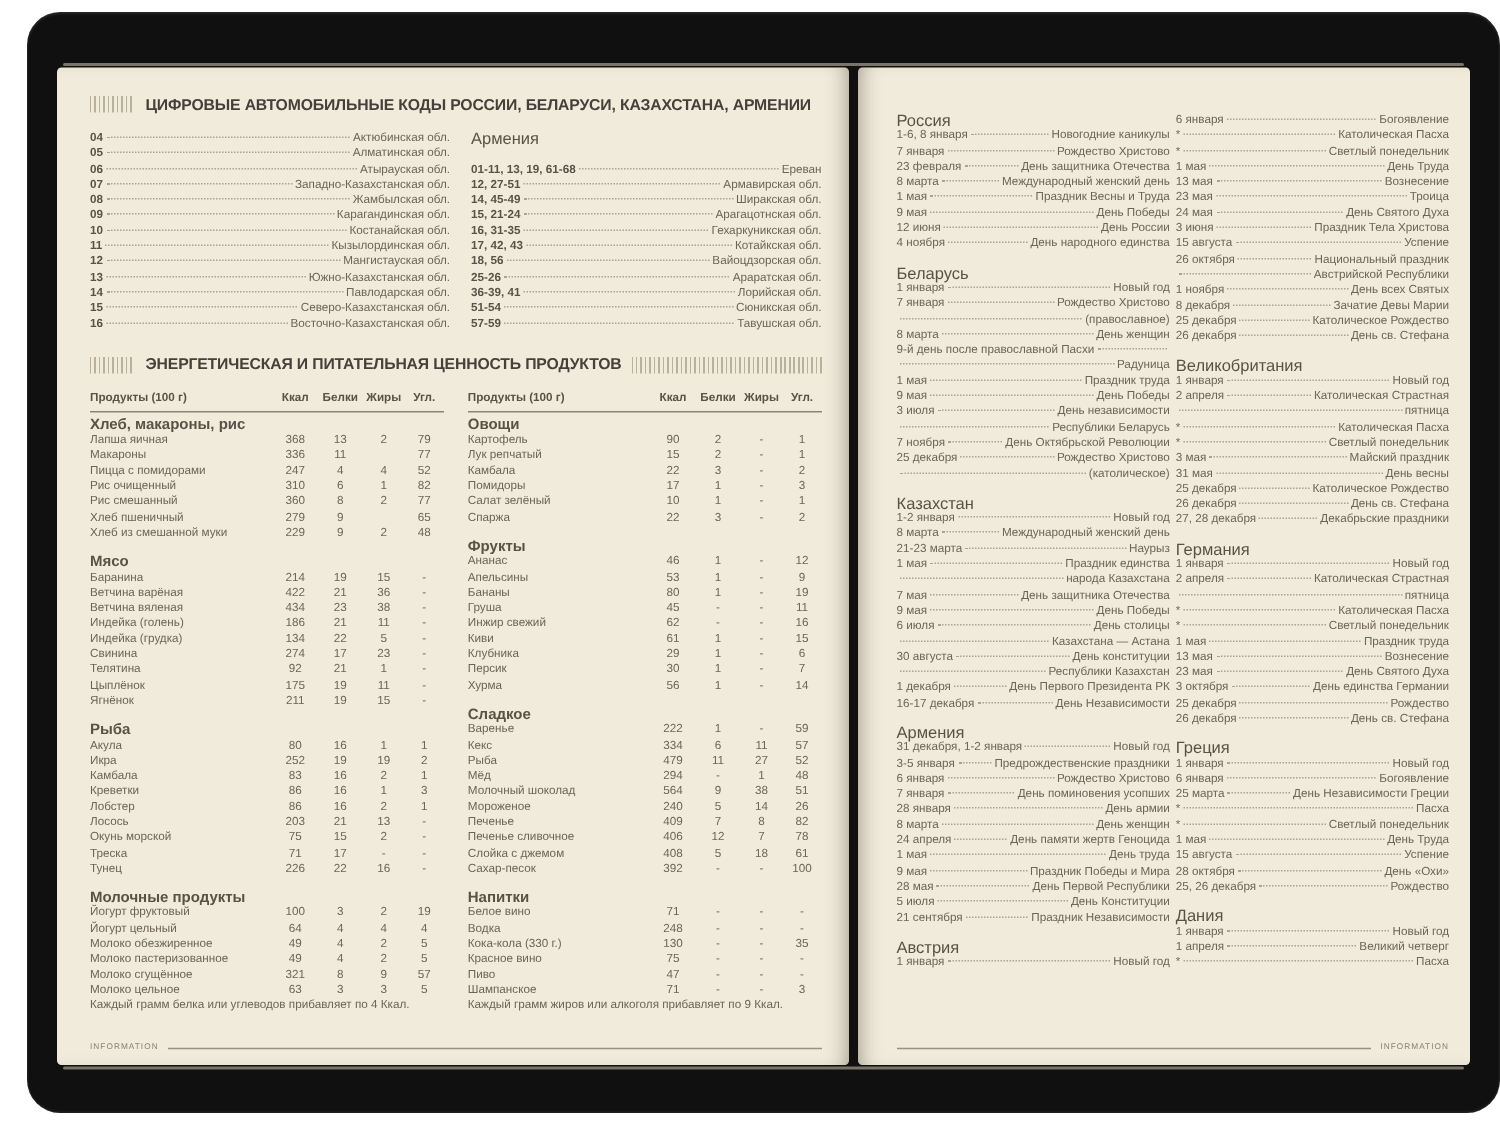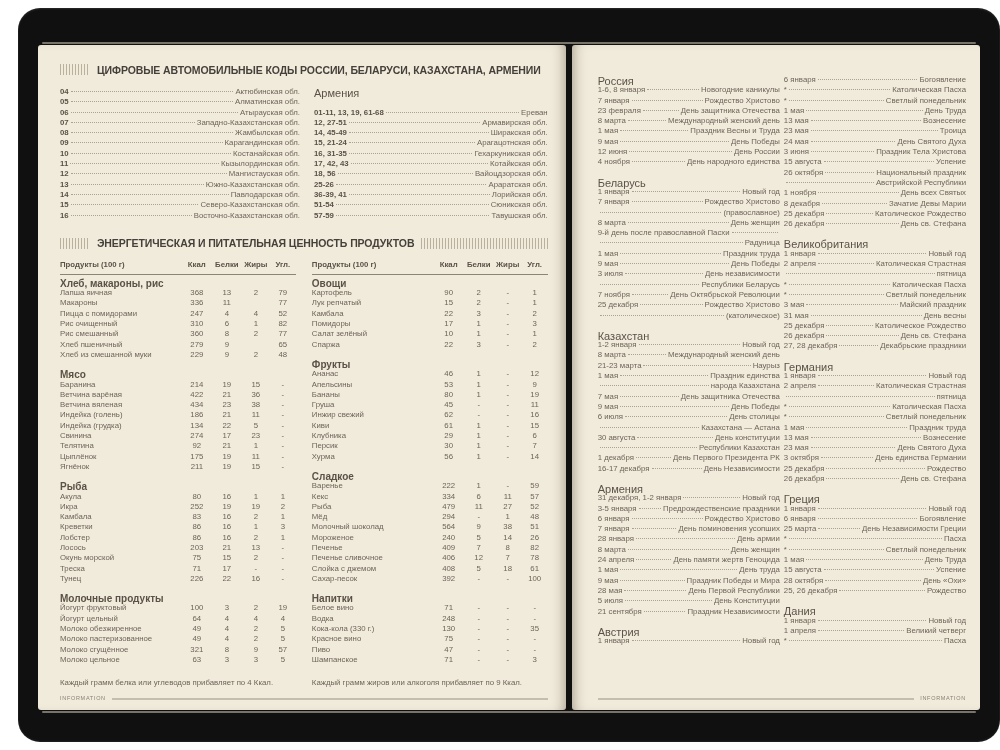--- a/index.html
+++ b/index.html
@@ -31,21 +31,21 @@
   .spacer-row{height:10.3px;}
 
   .ntable-wrap{margin-top:16px;}
   .ncols{display:grid;grid-template-columns:1fr 1fr;column-gap:16px;margin-top:10px;}
   .nhead,.nrow{display:grid;grid-template-columns:minmax(0,1fr) 30px 30px 28px 26px;
                font-size:7.8px;color:#6e6459;height:10.3px;align-items:baseline;}
   .nhead{font-weight:bold;color:#5b5247;height:12px;border-bottom:.8px solid #8d8478;padding-bottom:2px;margin-bottom:3px;}
   .nhead span:nth-child(n+2),.nrow span:nth-child(n+2){text-align:center;}
   .ngroup-title{font-size:10px;font-weight:bold;color:#5b5247;height:10.3px;margin-top:9px;}
   .nrow .pname{overflow:hidden;white-space:nowrap;}
-  .n-note{margin-top:13px;font-size:7.8px;color:#6e6459;}
+  .n-note{font-size:7.8px;color:#6e6459;}
 
   .hol-grid{display:grid;grid-template-columns:1fr 1fr;column-gap:4px;margin-top:12px;}
   .hol-sec-gap{margin-top:9px;}
 
   .pfoot{position:absolute;bottom:9px;display:flex;align-items:center;gap:6px;}
   .pfoot.fl{left:22px;right:18px;}
   .pfoot.fr{left:26px;right:14px;}
   .pfoot .rule{flex:1 1 auto;border-top:1px solid #9a9184;transform:translateY(0.5px);}
   .pfoot .flabel{font-size:5.5px;letter-spacing:.7px;color:#8a8175;}
 </style>

